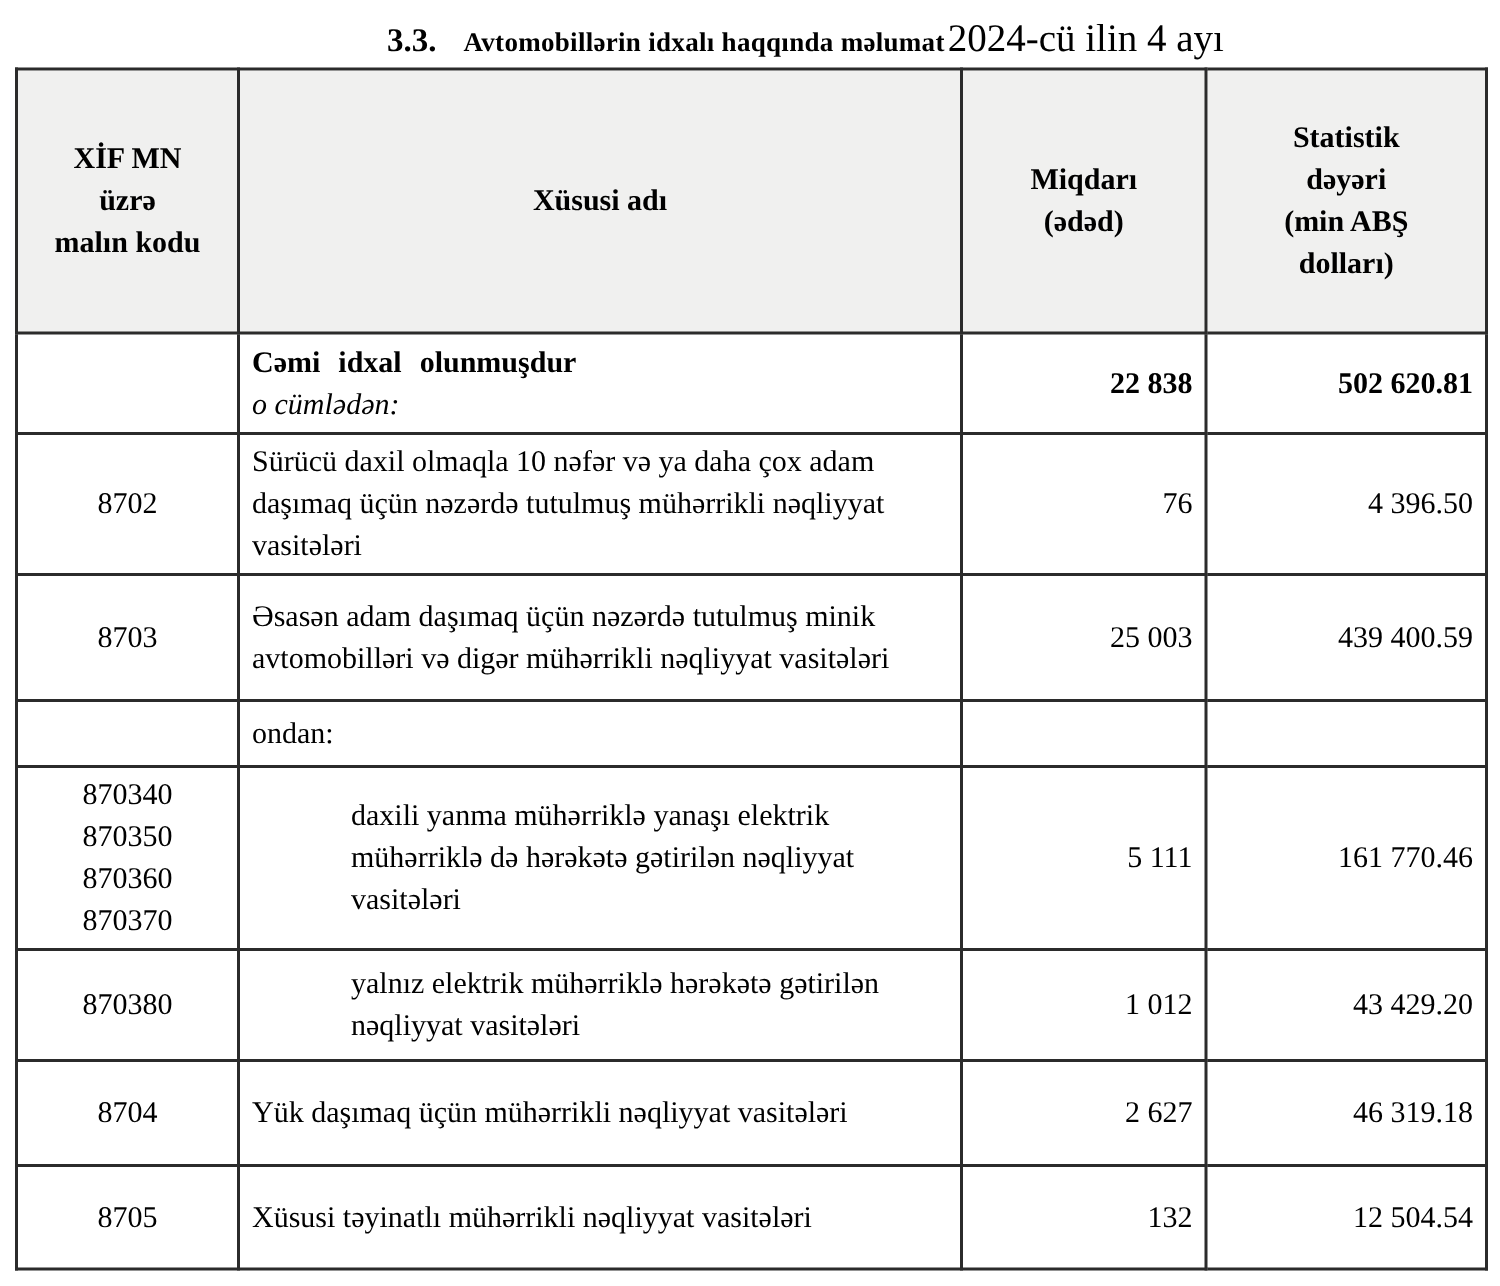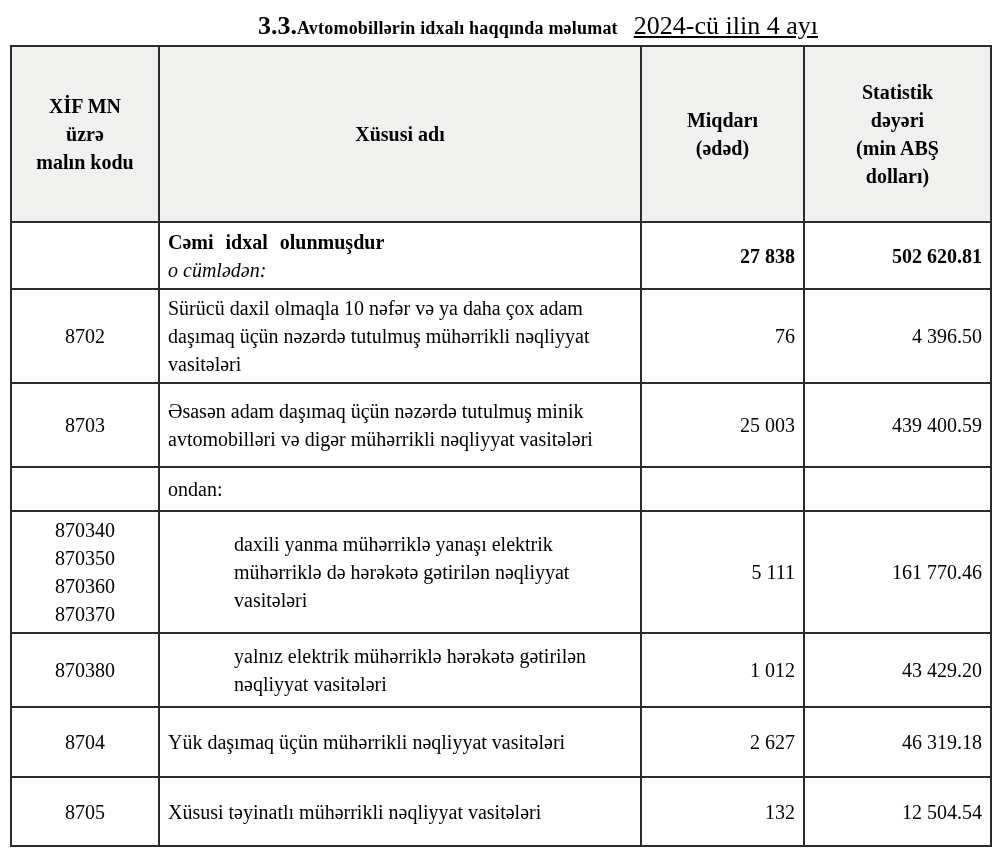--- a/index.html
+++ b/index.html
@@ -17,32 +17,32 @@
     background: #ffffff;
   }
   
   .title-row {
     padding: 10px 0 4px 258px;
     white-space: nowrap;
     line-height: 1.2;
   }
   .title-number {
     font-weight: bold;
-    font-size: 26px;
+    font-size: 22px;
+    margin-right: 18px;
   }
   .title-text {
     font-weight: bold;
     font-size: 18px;
     letter-spacing: 0.2px;
   }
   .title-period {
     font-weight: normal;
     font-size: 26px;
-    margin-left: 16px;
-    text-decoration: underline;
+    margin-left: 2px;
   }
   
   table.data-table {
     border-collapse: collapse;
     table-layout: fixed;
     margin-left: 10px;
     width: 980px;
   }
   table.data-table td, table.data-table th {
     border: 2px solid #2b2b2b;
@@ -113,21 +113,21 @@
 dolları)</th>
       </tr>
     </thead>
     <tbody>
       <tr class="total-row" style="height:67px;">
         <td class="code-cell"></td>
         <td class="name-cell centered">
           <span class="total-name">Cəmi idxal olunmuşdur</span>
           <span class="total-sub">o cümlədən:</span>
         </td>
-        <td class="num-cell">27 838</td>
+        <td class="num-cell">22 838</td>
         <td class="num-cell">502 620.81</td>
       </tr>
 
       <tr style="height:93px;">
         <td class="code-cell">8702</td>
         <td class="name-cell">Sürücü daxil olmaqla 10 nəfər və ya daha çox adam daşımaq üçün nəzərdə tutulmuş mühərrikli nəqliyyat vasitələri</td>
         <td class="num-cell">76</td>
         <td class="num-cell">4 396.50</td>
       </tr>
 

